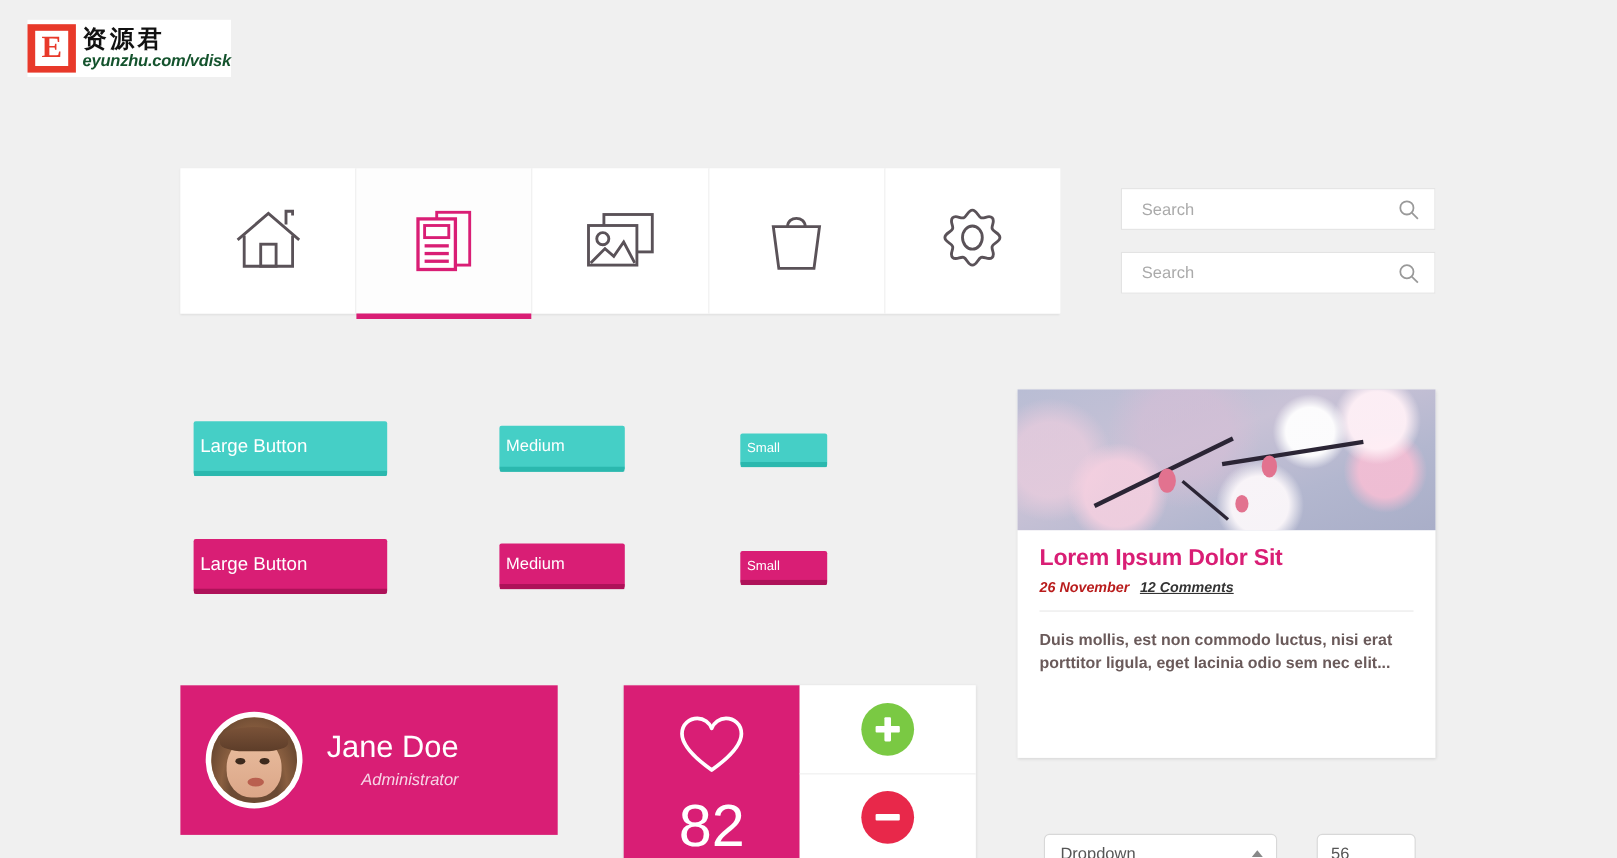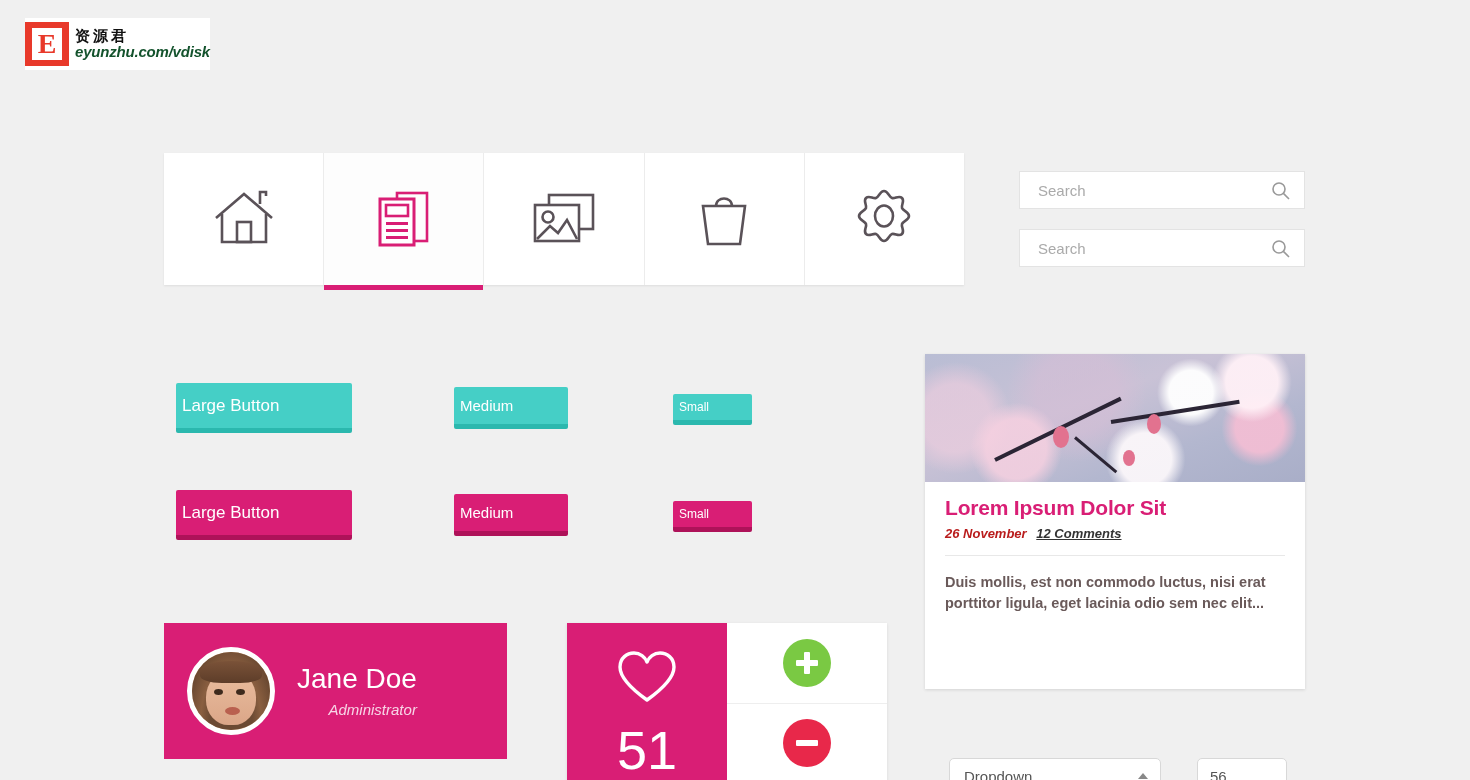--- a/index.html
+++ b/index.html
@@ -27,21 +27,21 @@
   }
   .logo-mark-inner {
     width: 30px; height: 32px; background: #ffffff;
     color: #e8392a; font-family: "Liberation Serif", serif;
     font-weight: bold; font-size: 28px; line-height: 32px;
     text-align: center;
   }
   .logo-text { margin-left: 6px; line-height: 1; }
   .logo-cn {
     font-family: "DejaVu Sans", sans-serif;
-    font-size: 15px; font-weight: bold; letter-spacing: 3px;
+    font-size: 22px; font-weight: bold; letter-spacing: 3px;
     color: #111; display: block;
   }
   .logo-url {
     font-size: 15px; font-weight: bold; color: #14532d;
     display: block; margin-top: 0; letter-spacing: -0.2px; font-style: italic;
   }
 
   
   .tabbar {
     position: absolute; left: 164px; top: 153px;
@@ -393,21 +393,21 @@
   </div>
 
   <div class="counter">
     <div class="counter-left">
       <span>
         <svg width="62" height="56" viewBox="0 0 62 56">
           <path d="M31 51 C10 36 4 26 4 18 C4 9 11 4 18 4 C24 4 29 8 31 13 C33 8 38 4 44 4
                    C51 4 58 9 58 18 C58 26 52 36 31 51 Z" fill="none" stroke="#ffffff" stroke-width="3.4" stroke-linejoin="round"></path>
         </svg>
       </span>
-      <div class="counter-value">51</div>
+      <div class="counter-value">82</div>
     </div>
     <div class="counter-right">
       <div class="counter-btn-row">
         <span class="round-btn plus">
           <span class="pm">
             <span class="h"></span>
               <span class="v"></span>
           </span>
         </span>
       </div>

